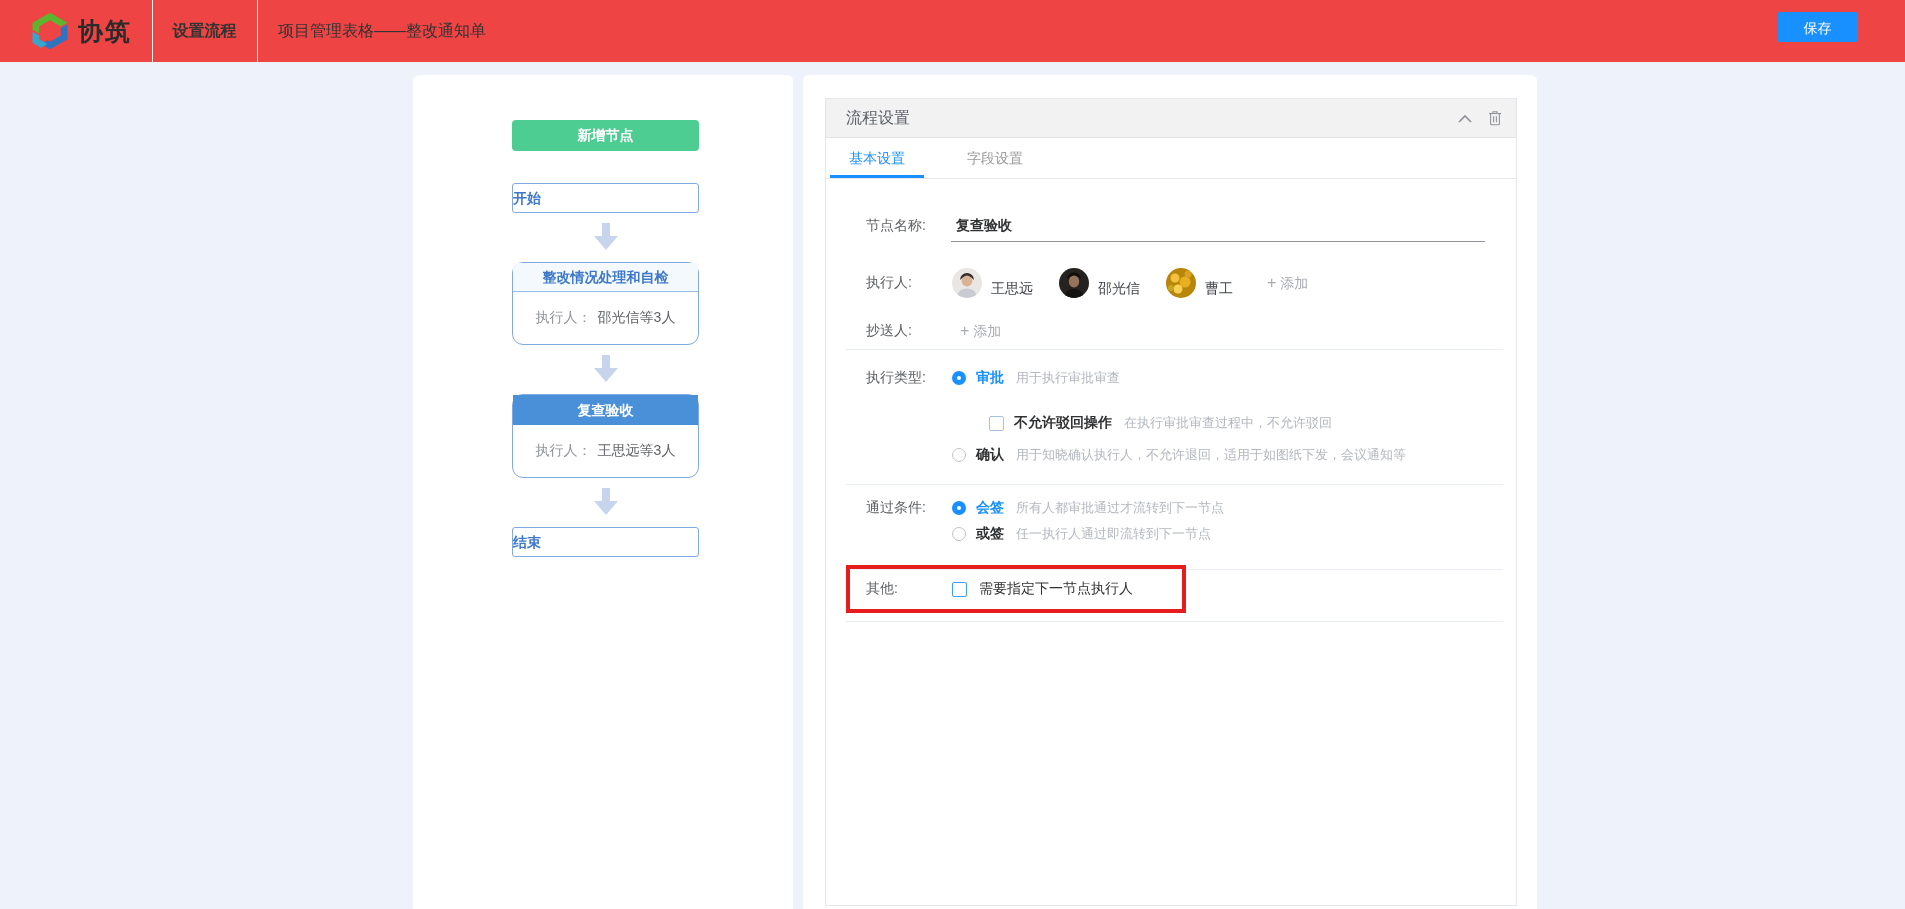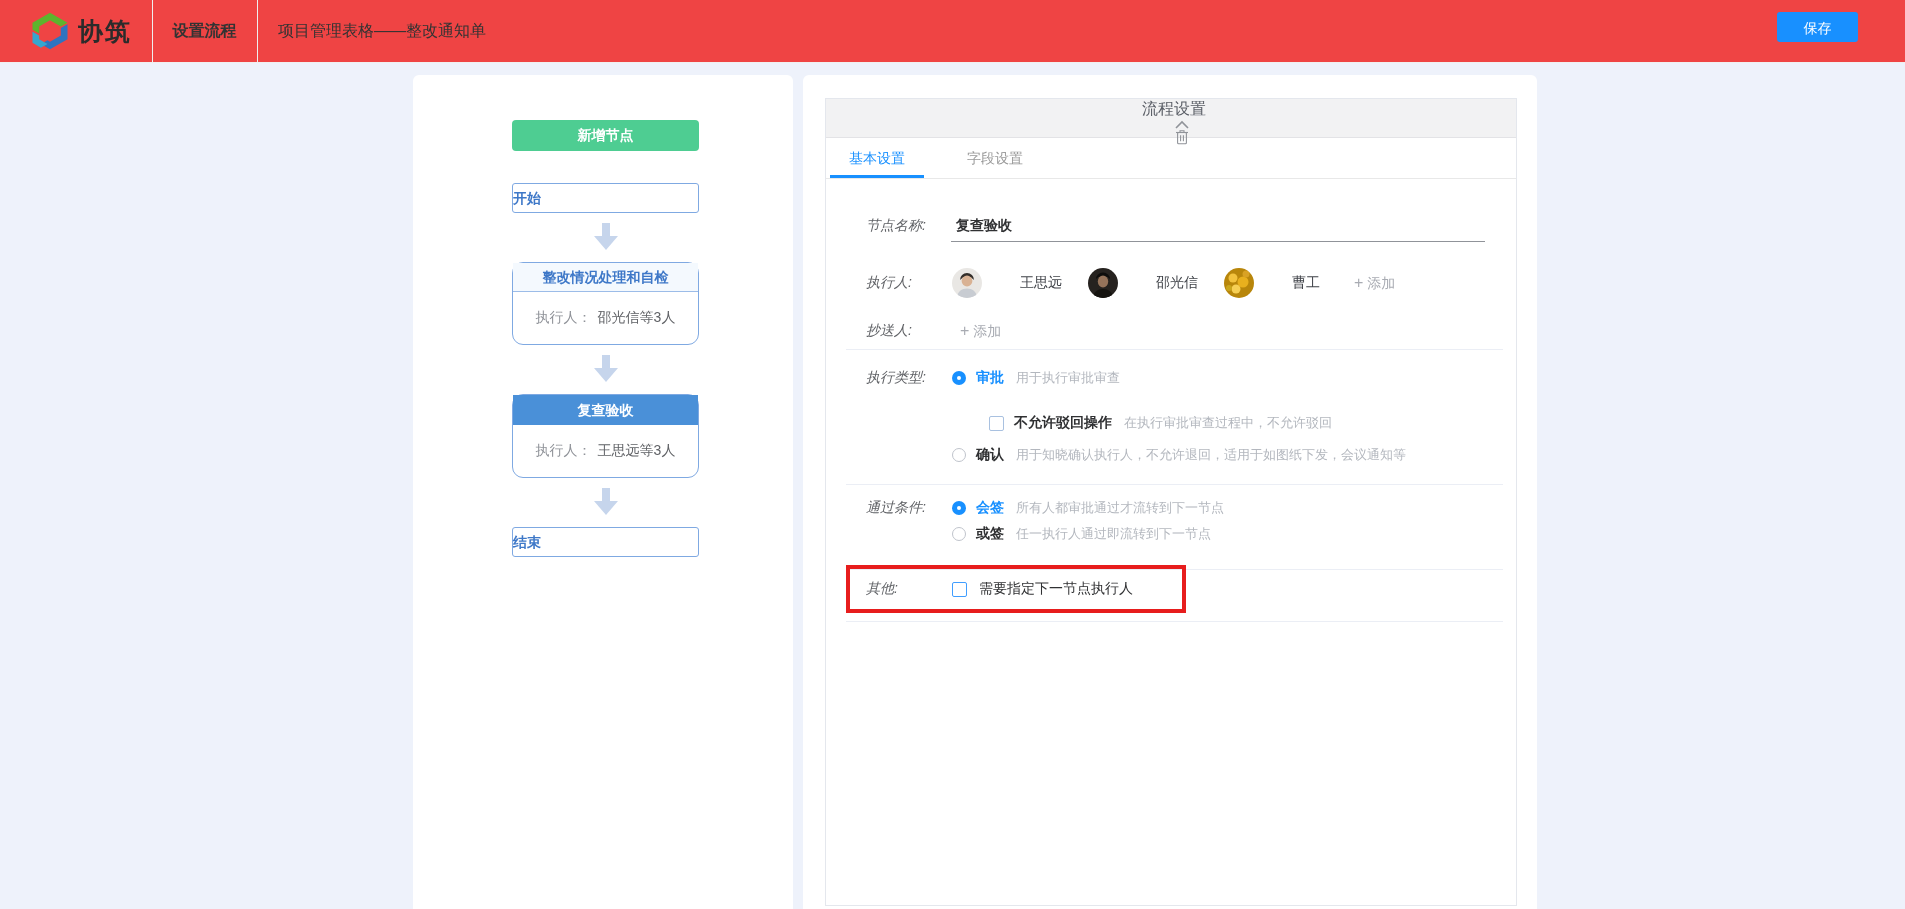--- a/index.html
+++ b/index.html
@@ -28,33 +28,33 @@
   .fc-arrow .stem{width:8px;height:13px;background:#c6d5ec;margin:0 auto;}
   .fc-arrow .head{width:0;height:0;border-left:12px solid transparent;border-right:12px solid transparent;border-top:14px solid #c6d5ec;}
   .fc-node{box-sizing:border-box;background:#fff;border:1px solid #7fa9e2;border-radius:11px;cursor:pointer;}
   .fc-node-head{height:28px;line-height:28px;text-align:center;font-size:14px;font-weight:bold;color:#3e78c8;background:#f4f9fe;border-bottom:1px solid #9cbcе8;border-bottom:1px solid #9cbce8;}
   .fc-node.sel .fc-node-head{height:30px;line-height:30px;background:#4a90d8;color:#fff;border-bottom:none;}
   .fc-node-body{height:52px;display:flex;align-items:center;justify-content:center;font-size:14px;}
   .fc-node-body .l{color:#909399;}
   .fc-node-body .v{color:#606266;margin-left:6px;}
   
   .panel{position:absolute;left:22px;top:23px;width:692px;height:808px;box-sizing:border-box;border:1px solid #e4e7ed;background:#fff;}
-  .panel-hd{height:38px;background:#f2f2f3;border-bottom:1px solid #e3e3e6;display:flex;align-items:center;padding:0 14px 0 20px;flex-direction:column;}
+  .panel-hd{height:38px;background:#f2f2f3;border-bottom:1px solid #e3e3e6;display:flex;align-items:center;padding:0 14px 0 20px;}
   .panel-hd .t{font-size:16px;color:#5a5e66;flex:1;}
   .panel-hd .ic{display:flex;align-items:center;margin-left:16px;cursor:pointer;}
   .tabs{height:40px;border-bottom:1px solid #e8e8e8;display:flex;padding-left:4px;}
   .tab{width:94px;text-align:center;line-height:40px;font-size:14px;color:#999;box-sizing:border-box;cursor:pointer;margin-right:24px;}
   .tab.active{color:#1890ff;border-bottom:3px solid #1890ff;}
   
   .row{position:absolute;left:40px;display:flex;align-items:center;height:20px;font-size:14px;color:#606266;white-space:nowrap;}
-  .row .lbl{width:86px;flex:none;font-style:italic;}
+  .row .lbl{width:86px;flex:none;}
   .input-value{font-weight:bold;color:#303133;margin-left:4px;cursor:text;}
   .input-underline{position:absolute;left:125px;top:142px;width:534px;height:1px;background:#909399;}
   .chips{display:flex;align-items:center;}
-  .chip{display:flex;align-items:center;margin-right:26px;cursor:pointer;gap:29px;}
+  .chip{display:flex;align-items:flex-end;margin-right:26px;cursor:pointer;}
   .chip .av{width:30px;height:30px;border-radius:50%;overflow:hidden;flex:none;}
   .chip .nm{margin-left:9px;color:#404349;}
   .add-link{color:#a8abb2;cursor:pointer;}
   .add-link .p{font-size:16px;margin-right:4px;}
   .radio{width:14px;height:14px;border-radius:50%;box-sizing:border-box;flex:none;position:relative;cursor:pointer;}
   .radio.on{background:#1890ff;}
   .radio.on::after{content:"";position:absolute;left:5px;top:5px;width:4px;height:4px;border-radius:50%;background:#fff;}
   .radio.off{border:1px solid #c0c4cc;background:#fff;}
   .cbx{width:15px;height:15px;box-sizing:border-box;border:1px solid #a9c1e0;border-radius:2px;background:#fff;flex:none;cursor:pointer;}
   .cbx.blue{border-color:#409eff;}

